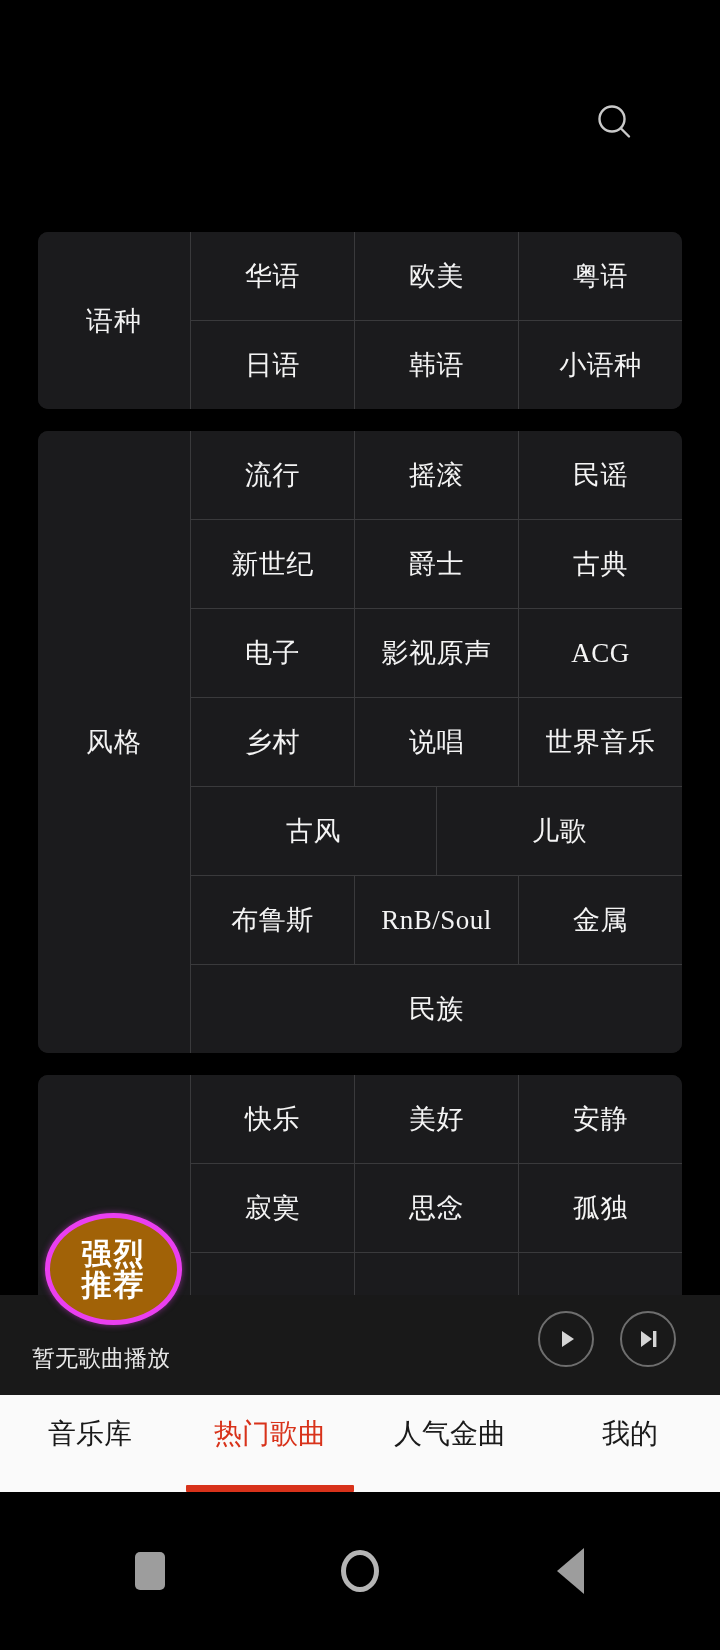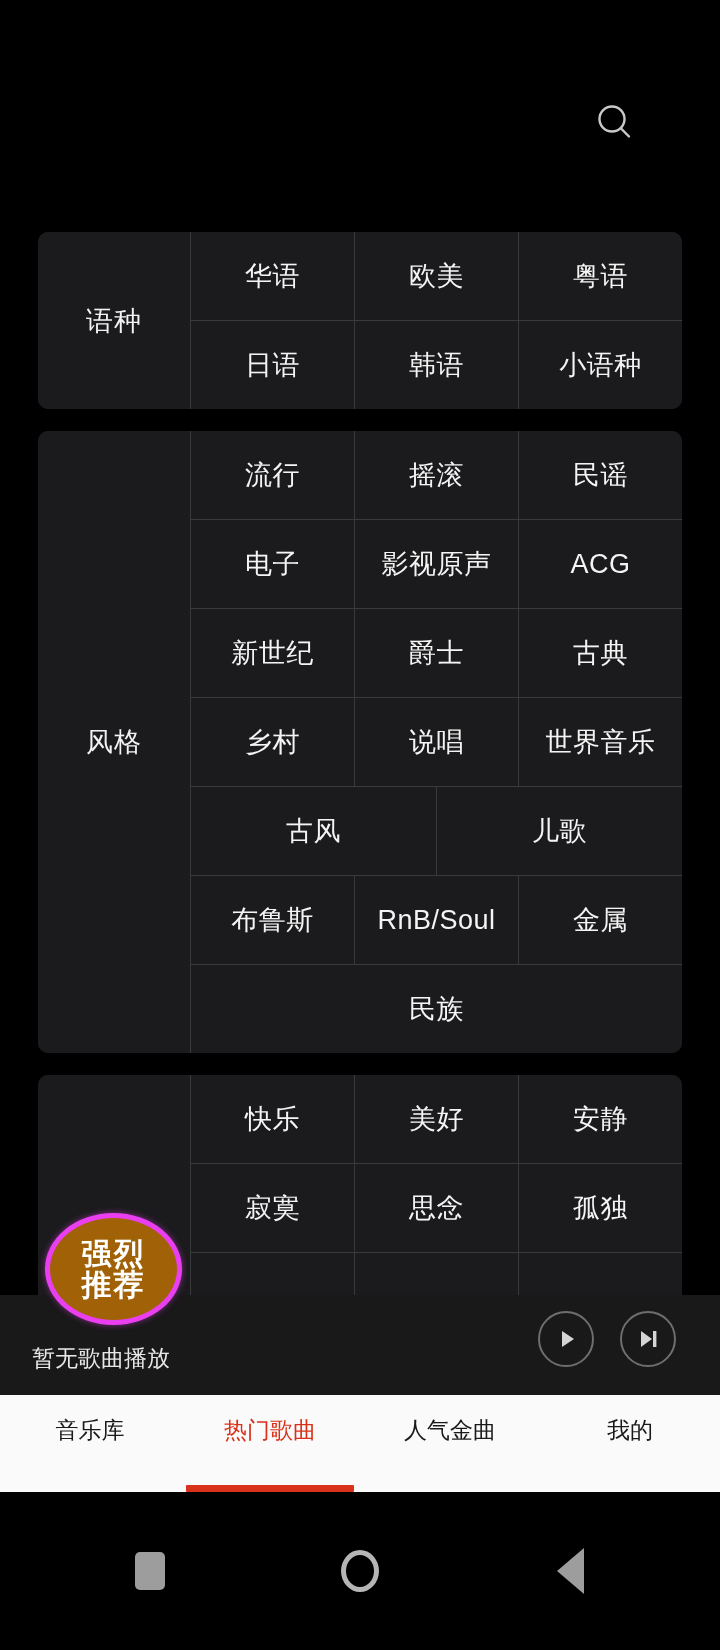--- a/index.html
+++ b/index.html
@@ -46,21 +46,21 @@
   .grid-row { display: flex; }
   .grid-row + .grid-row { border-top: 1px solid #3a3a3c; }
   .cell {
     flex: 1 1 0; height: 88px;
     display: flex; align-items: center; justify-content: center;
     color: #f4f4f4; font-size: 27px; letter-spacing: 0.5px;
     background: #1b1b1d;
     cursor: pointer;
     white-space: nowrap;
   }
-  .cell + .cell { border-left: 1px solid #3a3a3c; }
+  .cell + .cell { border-left: 1px solid #3a3a3c; font-family: Liberation Serif, serif; }
   .section-grid { border-left: 1px solid #3a3a3c; }
 
   
   .badge {
     position: absolute; left: 45px; top: 1213px;
     width: 137px; height: 112px;
     border-radius: 50%;
     background: #a16207;
     border: 5px solid #ea3ff0;
     display: flex; flex-direction: column;
@@ -97,21 +97,21 @@
   .tabbar {
     position: absolute; left: 0; top: 1395px; width: 720px; height: 97px;
     background: #fafafa;
     display: flex; align-items: flex-start;
     z-index: 20;
   }
   .tab {
     flex: 1 1 0; height: 97px;
     display: flex; flex-direction: column; align-items: center;
     justify-content: flex-start; padding-top: 20px;
-    font-size: 23px; color: #1a1a1a; cursor: pointer;
+    font-size: 28px; color: #1a1a1a; cursor: pointer;
     position: relative;
   }
   .tab.active { color: #d8321a; }
   .tab-underline {
     position: absolute; bottom: 0; left: 50%; transform: translateX(-50%);
     width: 168px; height: 7px; background: #d8321a; border-radius: 1px;
     display: none;
   }
   .tab.active .tab-underline { display: block; }
 
@@ -166,28 +166,28 @@
 
     <div class="section">
       <div class="section-label">风格</div>
       <div class="section-grid">
         <div class="grid-row">
           <div class="cell">流行</div>
           <div class="cell">摇滚</div>
           <div class="cell">民谣</div>
         </div>
         <div class="grid-row">
+          <div class="cell">新世纪</div>
+          <div class="cell">爵士</div>
+          <div class="cell">古典</div>
+        </div>
+        <div class="grid-row">
           <div class="cell">电子</div>
           <div class="cell">影视原声</div>
           <div class="cell">ACG</div>
-        </div>
-        <div class="grid-row">
-          <div class="cell">新世纪</div>
-          <div class="cell">爵士</div>
-          <div class="cell">古典</div>
         </div>
         <div class="grid-row">
           <div class="cell">乡村</div>
           <div class="cell">说唱</div>
           <div class="cell">世界音乐</div>
         </div>
         <div class="grid-row">
           <div class="cell">古风</div>
           <div class="cell">儿歌</div>
         </div>

